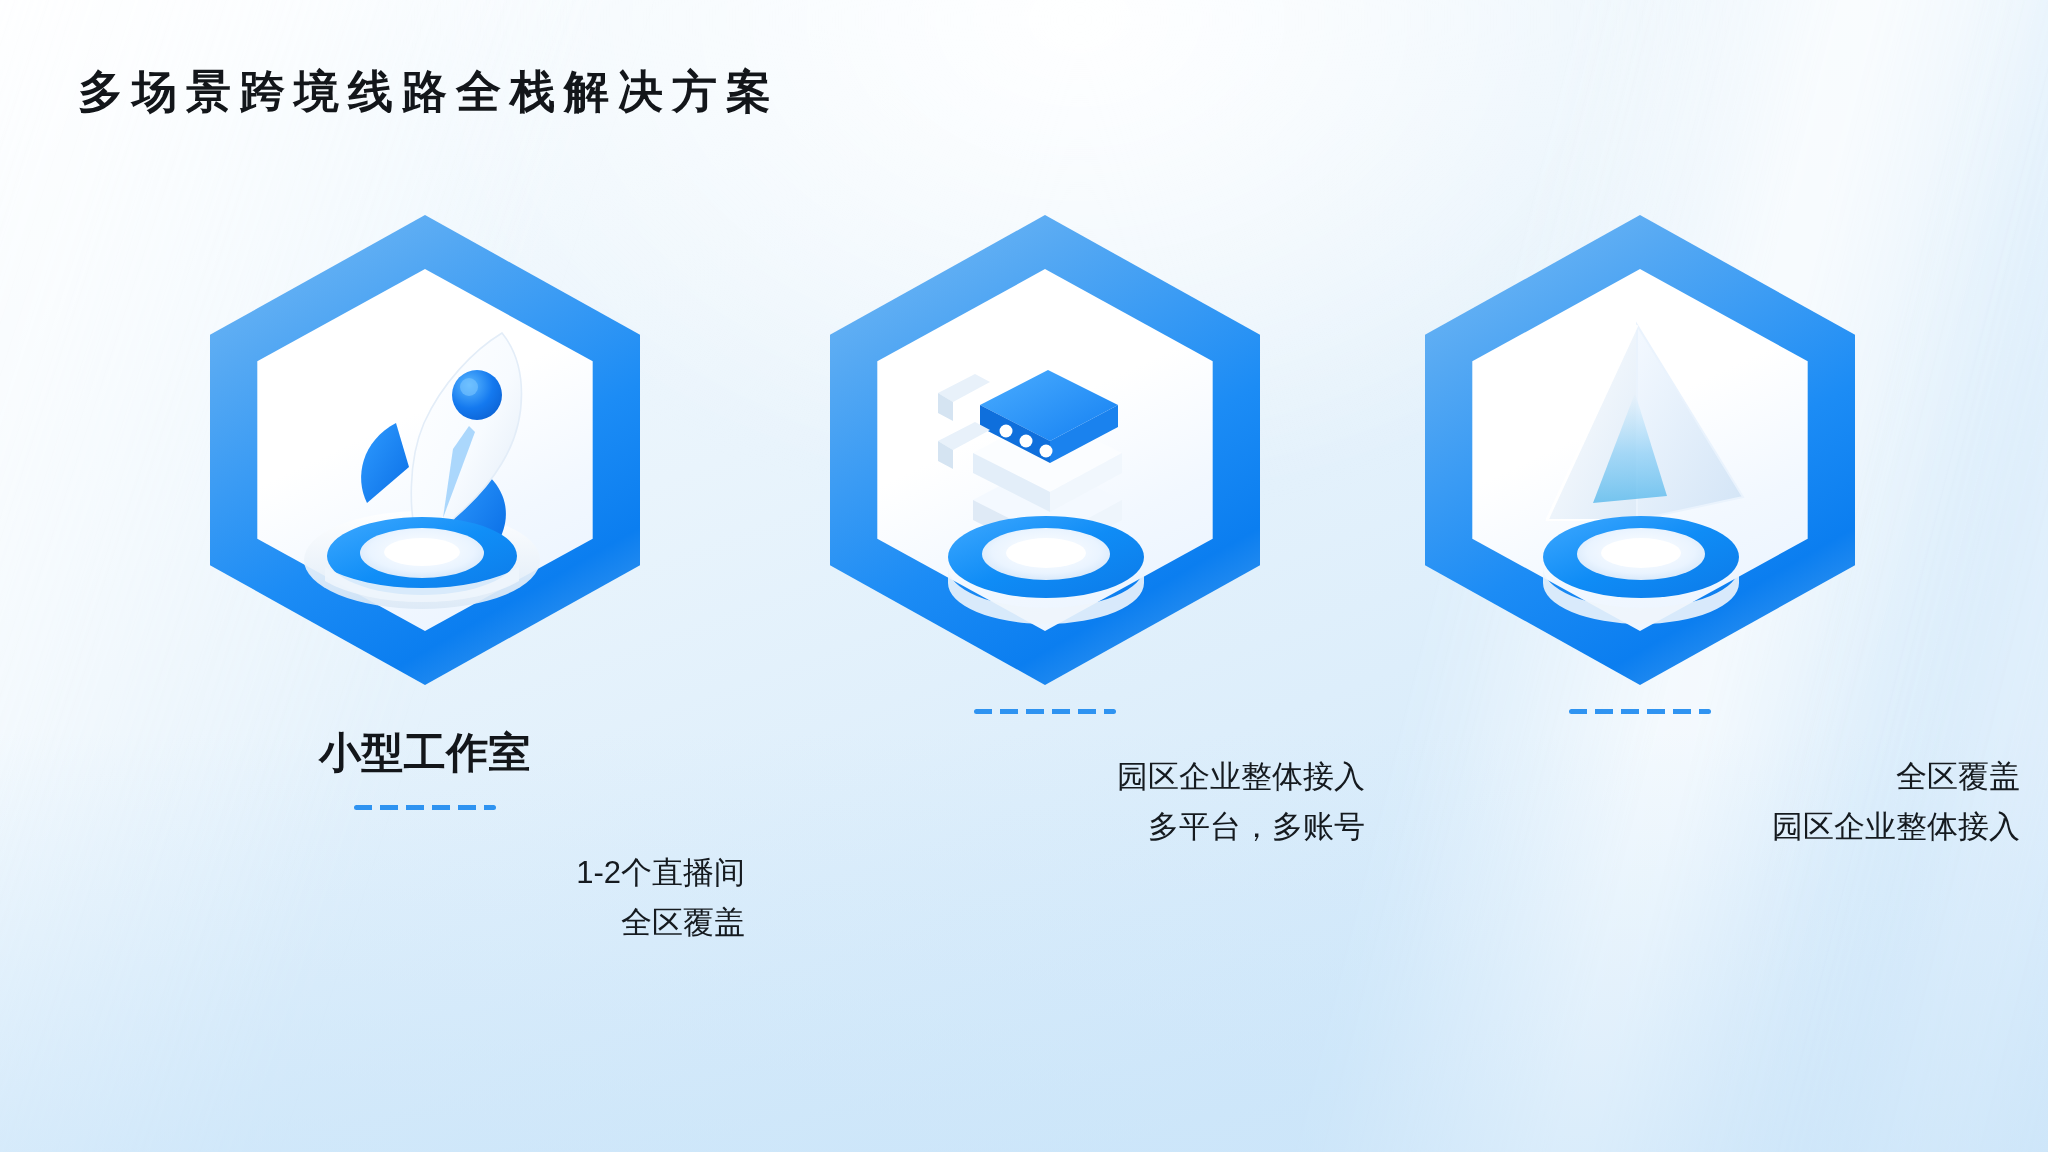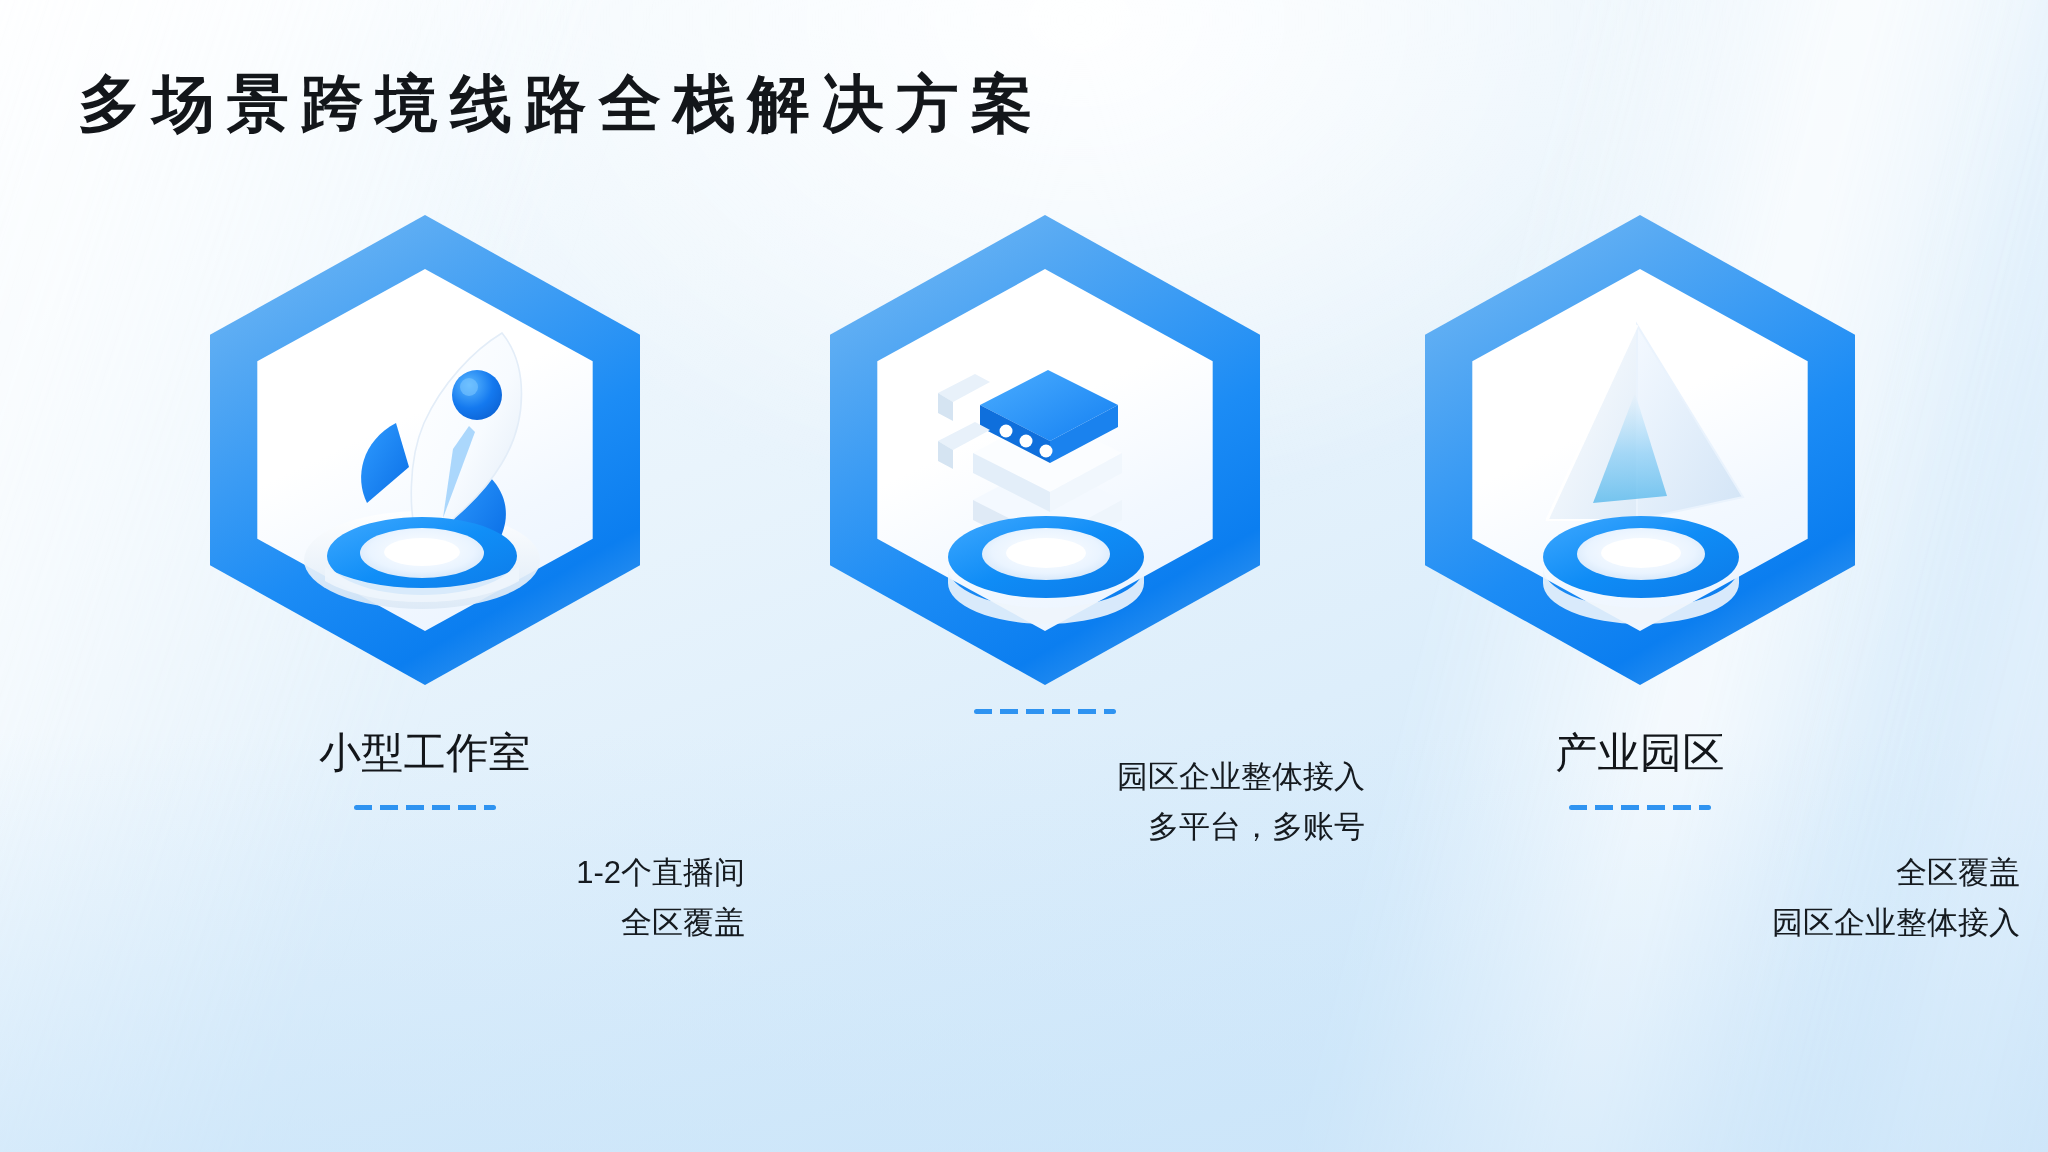--- a/index.html
+++ b/index.html
@@ -37,21 +37,21 @@
     filter: blur(10px);
   }
   #bg-tint-bottom{
     position:absolute; left:0; bottom:0; width:100%; height:420px;
     background: linear-gradient(180deg, rgba(205,230,250,0) 0%, rgba(199,227,249,.55) 100%);
   }
 
   
   #title{
     position:absolute; left:78px; top:62px;
-    font-size:62px; font-weight:700; color:#13161a;
+    font-size:45px; font-weight:700; color:#13161a;
     letter-spacing:.20em; white-space:nowrap;
     font-family:"Liberation Sans","DejaVu Sans",sans-serif;
   }
 
   
   .card{ position:absolute; top:215px; width:640px; }
   #card-0{ left:105px; }
   #card-1{ left:725px; }
   #card-2{ left:1320px; }
 
@@ -66,21 +66,21 @@
   }
   .hex-inner{
     position:absolute; left:11%; top:11.5%; width:78%; height:77%;
     clip-path: polygon(50% 0%, 100% 25.5%, 100% 74.5%, 50% 100%, 0% 74.5%, 0% 25.5%);
     background: linear-gradient(155deg,#ffffff 0%, #ffffff 42%, #f2f8ff 70%, #e9f3ff 100%);
   }
   .hex-art{ position:absolute; inset:0; }
 
   .card-title{
     text-align:center; margin-top:40px;
-    font-size:42px; font-weight:400; color:#13161a;
+    font-size:42px; font-weight:700; color:#13161a;
     letter-spacing:.01em; white-space:nowrap;
     font-family:"Liberation Sans","DejaVu Sans",sans-serif;
   }
   .divider{
     width:142px; height:5px; margin:24px auto 0;
     background: repeating-linear-gradient(90deg,#1f8bf0 0 18px, rgba(0,0,0,0) 18px 26px);
     border-radius:3px; opacity:.92;
   }
   .card-lines{ margin-top:38px; text-align:right; }
   .card-line{
@@ -266,19 +266,18 @@
       <path d="M210 178 L168 288 L242 281 Z" fill="url(#p-inner)" opacity=".85"></path>
 
       <path d="M212 110 L122 305" stroke="#ffffff" stroke-width="3" fill="none" opacity=".95"></path>
 
       <ellipse cx="216" cy="342" rx="98" ry="41" fill="url(#p-ring)"></ellipse>
       <ellipse cx="216" cy="339" rx="64" ry="26" fill="url(#p-core)"></ellipse>
       <ellipse cx="216" cy="338" rx="40" ry="15" fill="#ffffff" opacity=".95"></ellipse>
       <path d="M118 352 A98 41 0 0 0 314 352 L314 368 A98 41 0 0 1 118 368 Z" fill="#eef5fc" opacity=".9"></path>
     </svg>
   </div>
-  <div class="card-title">产业园区</div>
   <div class="divider"></div>
   <div class="card-lines">
     <div class="card-line">全区覆盖</div>
     <div class="card-line">园区企业整体接入</div>
   </div>
 </div>
 
 </body></html>

